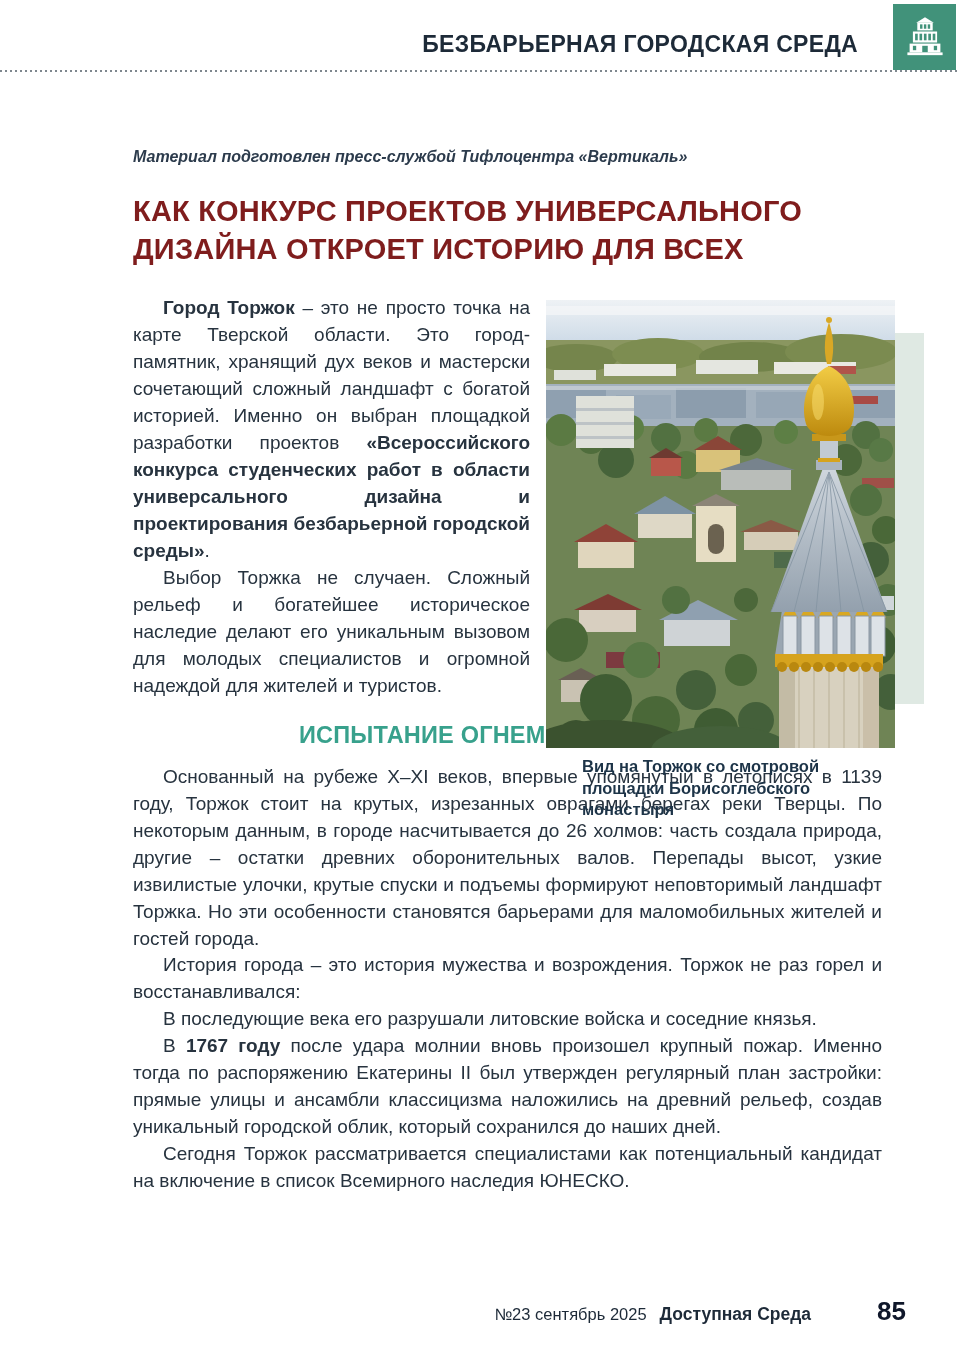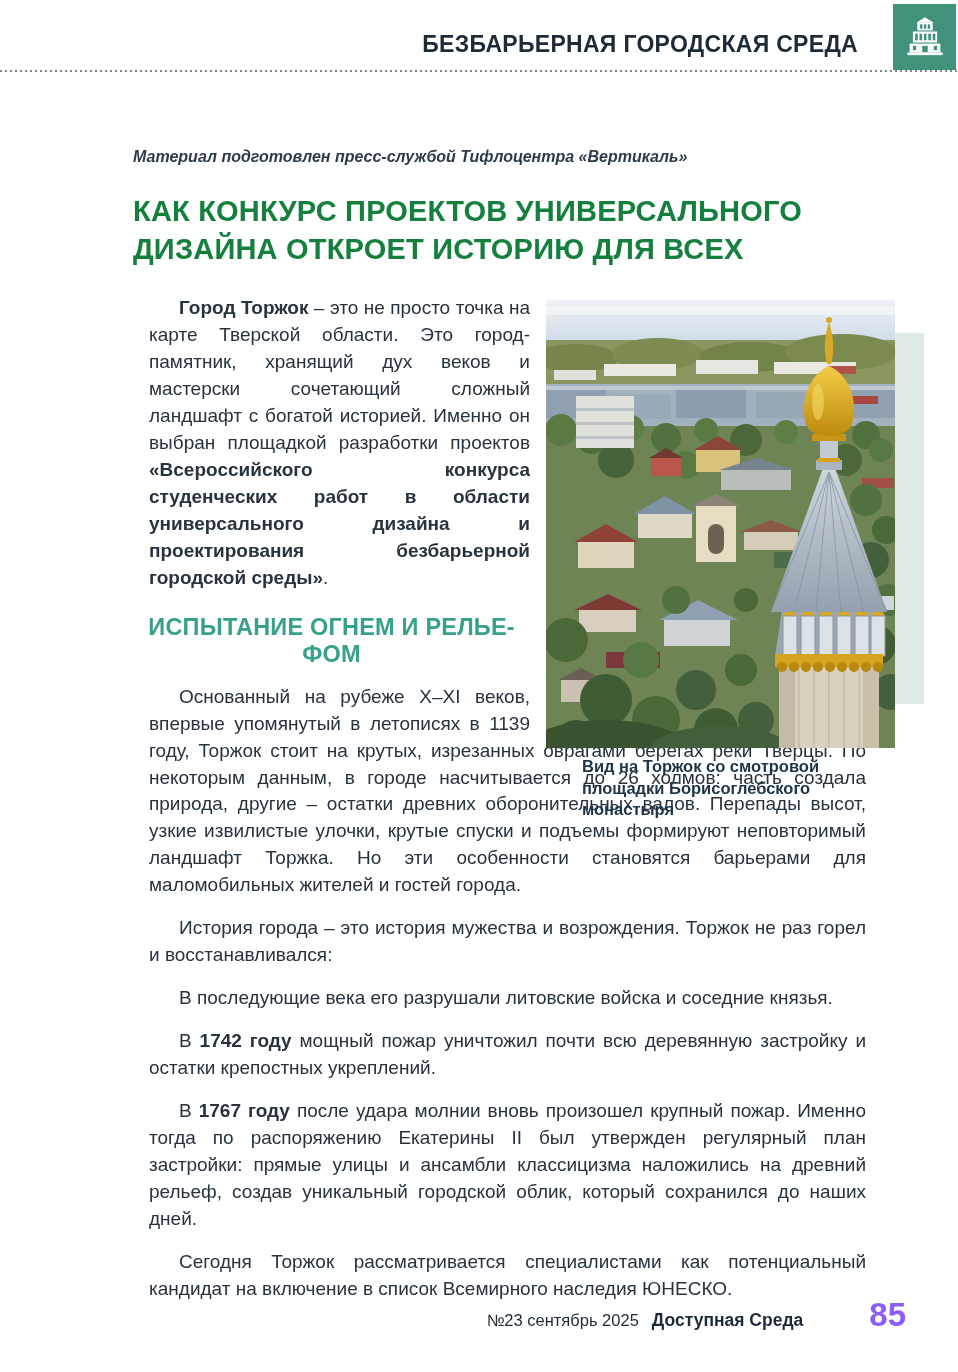--- a/index.html
+++ b/index.html
@@ -20,26 +20,26 @@
     position:absolute;top:69px;left:0;width:100%;height:3px;
     background-image:repeating-linear-gradient(to right,#7e878e 0 2px,transparent 2px 5px);
     background-size:auto 2px;background-repeat:repeat-x;background-position:0 50%;
   }
   
   .content{padding:0 76px 0 133px;}
   .credit{
     margin:148px 0 0;font-style:italic;font-weight:bold;font-size:16px;color:#2c3b4c;
   }
   .title{
-    margin:27px 0 0;font-size:29px;line-height:1.3;color:#15803d;font-weight:bold;letter-spacing:.2px;
+    margin:27px 0 0;font-size:29px;line-height:1.3;color:#7f1d1d;font-weight:bold;letter-spacing:.2px;
   }
   .body{
     margin-top:27px;font-size:19px;line-height:1.42;color:#27333f;text-align:justify;
   }
-  .para{margin:16px;text-indent:30px;}
+  .para{margin:0;text-indent:30px;}
   .subhead{
     margin:22px 0 15px;font-size:23.5px;line-height:1.14;color:#38a18c;
     font-weight:bold;text-align:center;letter-spacing:.2px;
   }
   
   .photo-figure{
     float:right;width:378px;height:404px;position:relative;
     margin:5px -42px 16px 16px;
   }
   .photo-panel{
@@ -49,21 +49,21 @@
   .caption{
     position:absolute;left:36px;top:456px;width:322px;
     font-size:16.5px;font-weight:bold;line-height:1.3;color:#1d3448;text-align:left;
   }
   
   .pagefoot{
     position:absolute;top:1296px;right:52px;display:flex;align-items:baseline;white-space:nowrap;
   }
   .issue{font-size:16.5px;color:#1d2a38;}
   .mag{font-size:17.5px;font-weight:bold;color:#1d2a38;margin-left:13px;}
-  .pagenum{font-size:33px;font-weight:bold;color:#8b5cf6;margin-left:66px;}
+  .pagenum{font-size:26px;font-weight:bold;color:#0f172a;margin-left:66px;}
 </style>
 </head>
 <body>
 
 <div class="page">
 
   <div class="topbar-title">БЕЗБАРЬЕРНАЯ ГОРОДСКАЯ СРЕДА</div>
   <div class="corner-icon">
     <svg width="44" height="46" viewBox="0 0 40 40" aria-hidden="true">
       <polygon points="20,2 28,7 12,7" fill="#ffffff"></polygon>
@@ -255,25 +255,25 @@
           <rect x="266" y="134" width="34" height="7" fill="#c8971a"></rect>
           <path d="M283,66 C305,76 312,104 306,124 C301,140 265,140 260,124 C254,104 261,76 283,66 Z" fill="url(#gold)"></path>
           <ellipse cx="272" cy="102" rx="6" ry="18" fill="#f7dc6e" opacity="0.55"></ellipse>
           <path d="M283,22 C287,34 289,50 285,64 L281,64 C277,50 279,34 283,22 Z" fill="#d9a825"></path>
           <circle cx="283" cy="20" r="3" fill="#d9a825"></circle>
         </svg>
         <figcaption class="caption">Вид на Торжок со смотровой площадки Борисоглебского монастыря</figcaption>
       </figure>
 
       <p class="para"><strong>Город Торжок</strong><span> – это не просто точка на карте Тверской области. Это город-памятник, хранящий дух веков и мастерски сочетающий сложный ландшафт с богатой историей. Именно он выбран площадкой разработки проектов </span><strong>«Всероссийского конкурса студенческих работ в области универсального дизайна и проектирования безбарьерной городской среды»</strong><span>.</span></p>
+      <p class="para"><span>Выбор Торжка не случаен. Сложный рельеф и богатейшее историческое наследие делают его уникальным вызовом для молодых специалистов и огромной надеждой для жителей и туристов.</span></p>
       <h2 class="subhead">ИСПЫТАНИЕ ОГНЕМ И РЕЛЬЕ­ФОМ</h2>
       <p class="para"><span>Основанный на рубеже X–XI веков, впервые упомянутый в летописях в 1139 году, Торжок стоит на крутых, изрезанных оврагами берегах реки Тверцы. По некоторым данным, в городе насчитывается до 26 холмов: часть создала природа, другие – остатки древних оборонительных валов. Перепады высот, узкие извилистые улочки, крутые спуски и подъемы формируют неповторимый ландшафт Торжка. Но эти особенности становятся барьерами для маломобильных жителей и гостей города.</span></p>
       <p class="para"><span>История города – это история мужества и возрождения. Торжок не раз горел и восстанавливался:</span></p>
       <p class="para"><span>В последующие века его разрушали литовские войска и соседние князья.</span></p>
-      <p class="para"><span>В </span><strong>1742 году</strong><span> мощный пожар уничтожил почти всю деревянную застройку и остатки крепостных укреплений.</span></p>
       <p class="para"><span>В </span><strong>1767 году</strong><span> после удара молнии вновь произошел крупный пожар. Именно тогда по распоряжению Екатерины II был утвержден регулярный план застройки: прямые улицы и ансамбли классицизма наложились на древний рельеф, создав уникальный городской облик, который сохранился до наших дней.</span></p>
       <p class="para"><span>Сегодня Торжок рассматривается специалистами как потенциальный кандидат на включение в список Всемирного наследия ЮНЕСКО.</span></p>
     </div>
   </div>
 
   <div class="pagefoot">
     <span class="issue">№23 сентябрь 2025</span>
     <span class="mag">Доступная Среда</span>
     <span class="pagenum">85</span>
   </div>

